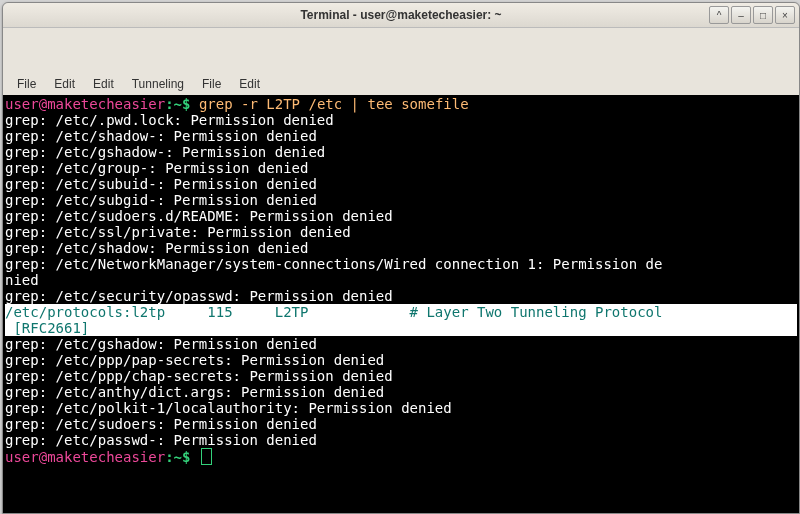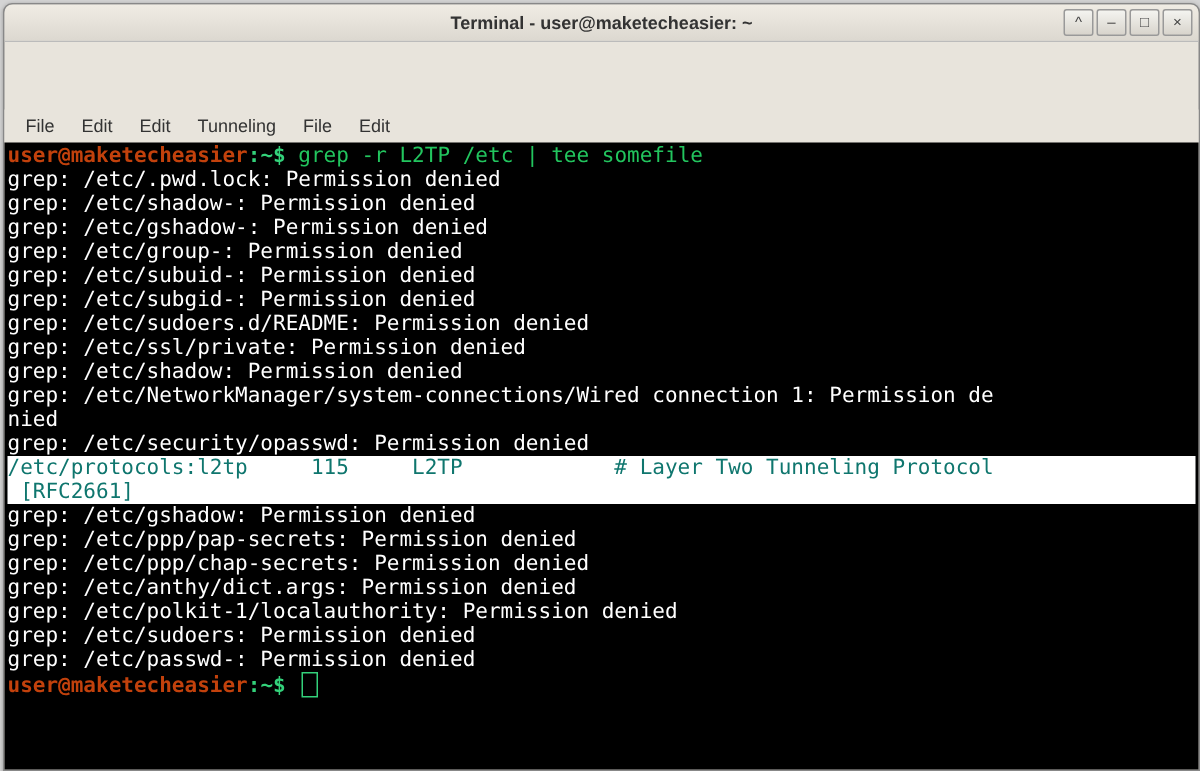--- a/index.html
+++ b/index.html
@@ -76,24 +76,24 @@
     flex: 1;
     background: #000;
     color: #fff;
     font-family: "DejaVu Sans Mono", "Liberation Mono", monospace;
     font-size: 14px;
     line-height: 16px;
     padding: 1px 2px;
     overflow: hidden;
     white-space: pre;
   }
-  .prompt-user { color: #c2410c; font-weight: bold; }
+  .prompt-user { color: #ec4899; font-weight: normal; }
   .prompt-path { color: #33d17a; font-weight: bold; }
   .prompt-sep { color: #33d17a; font-weight: bold;}
-  .cmd { color: #22c55e; }
+  .cmd { color: #fdba74; }
   .highlight {
     background: #fff;
     color: #0f766e;
     display: block;
   }
   .cursor {
     display: inline-block;
     width: 9px;
     height: 15px;
     border: 1px solid #33d17a;

